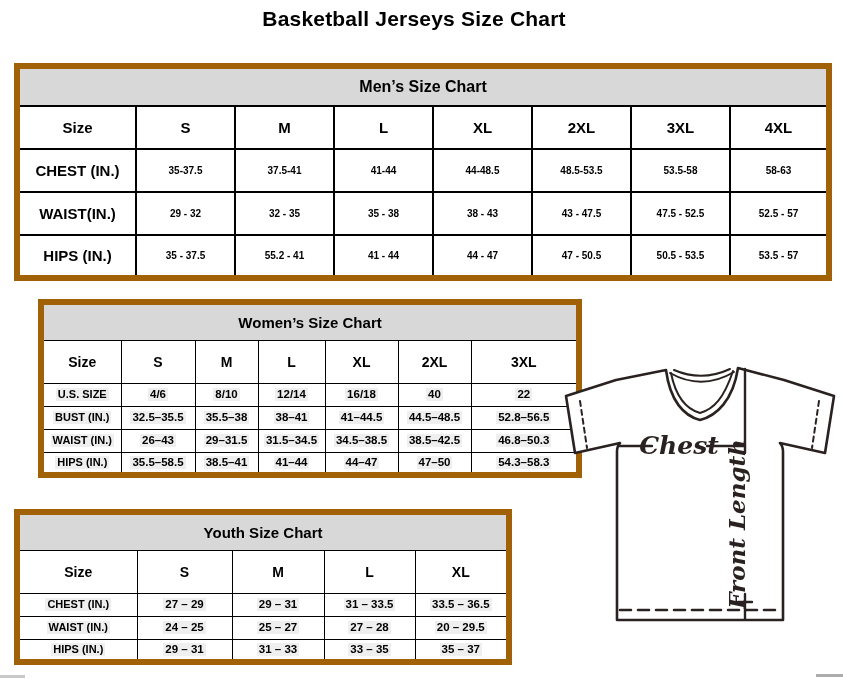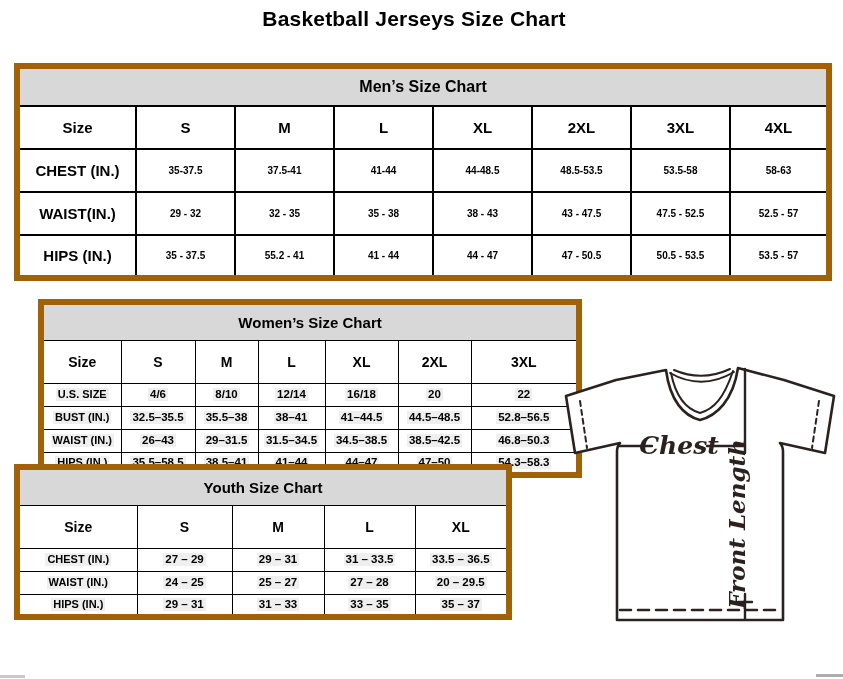--- a/index.html
+++ b/index.html
@@ -25,21 +25,21 @@
   #mens-table { left:14px; top:63px; width:814px; }
   #mens-table tr.chart-title-row { height:40px; }
   #mens-table tr.chart-title-row th { font-size:16px; }
   #mens-table tr.size-row { height:43px; }
   #mens-table tr.size-row th { font-size:15px; }
   #mens-table tr.measure-row { height:43px; }
   #mens-table tr.measure-row th { font-size:15px; }
   #mens-table tr.measure-row td { font-size:10px; }
   
   #womens-table { left:14px; top:299px; width:538px;margin-left:24px; }
-  #youth-table  { left:14px; top:464px; width:492px; }
+  #youth-table  { left:14px; top:509px; width:492px; }
   #womens-table th, #womens-table td, #youth-table th, #youth-table td { border-width:1.5px; }
   #womens-table tr.chart-title-row, #youth-table tr.chart-title-row { height:38px; }
   #womens-table tr.chart-title-row th, #youth-table tr.chart-title-row th { font-size:15px; }
   #womens-table tr.size-row, #youth-table tr.size-row { height:43px; }
   #womens-table tr.size-row th, #youth-table tr.size-row th { font-size:14px; }
   #womens-table tr.measure-row, #youth-table tr.measure-row { height:23px;padding-left:21px; }
   #womens-table tr.measure-row th, #youth-table tr.measure-row th { font-size:11px; }
   #womens-table tr.measure-row td, #youth-table tr.measure-row td { font-size:11.5px; }
   span.hl { background:#efefef; padding:0 2px; display:inline-block; line-height:1.15; }
   
@@ -142,21 +142,21 @@
         <th>XL</th>
         <th>2XL</th>
         <th>3XL</th>
       </tr>
       <tr class="measure-row">
         <th><span class="hl">U.S. SIZE</span></th>
         <td><span class="hl">4/6</span></td>
         <td><span class="hl">8/10</span></td>
         <td><span class="hl">12/14</span></td>
         <td><span class="hl">16/18</span></td>
-        <td><span class="hl">20</span></td>
+        <td><span class="hl">40</span></td>
         <td><span class="hl">22</span></td>
       </tr>
       <tr class="measure-row">
         <th><span class="hl">BUST (IN.)</span></th>
         <td><span class="hl">32.5–35.5</span></td>
         <td><span class="hl">35.5–38</span></td>
         <td><span class="hl">38–41</span></td>
         <td><span class="hl">41–44.5</span></td>
         <td><span class="hl">44.5–48.5</span></td>
         <td><span class="hl">52.8–56.5</span></td>

